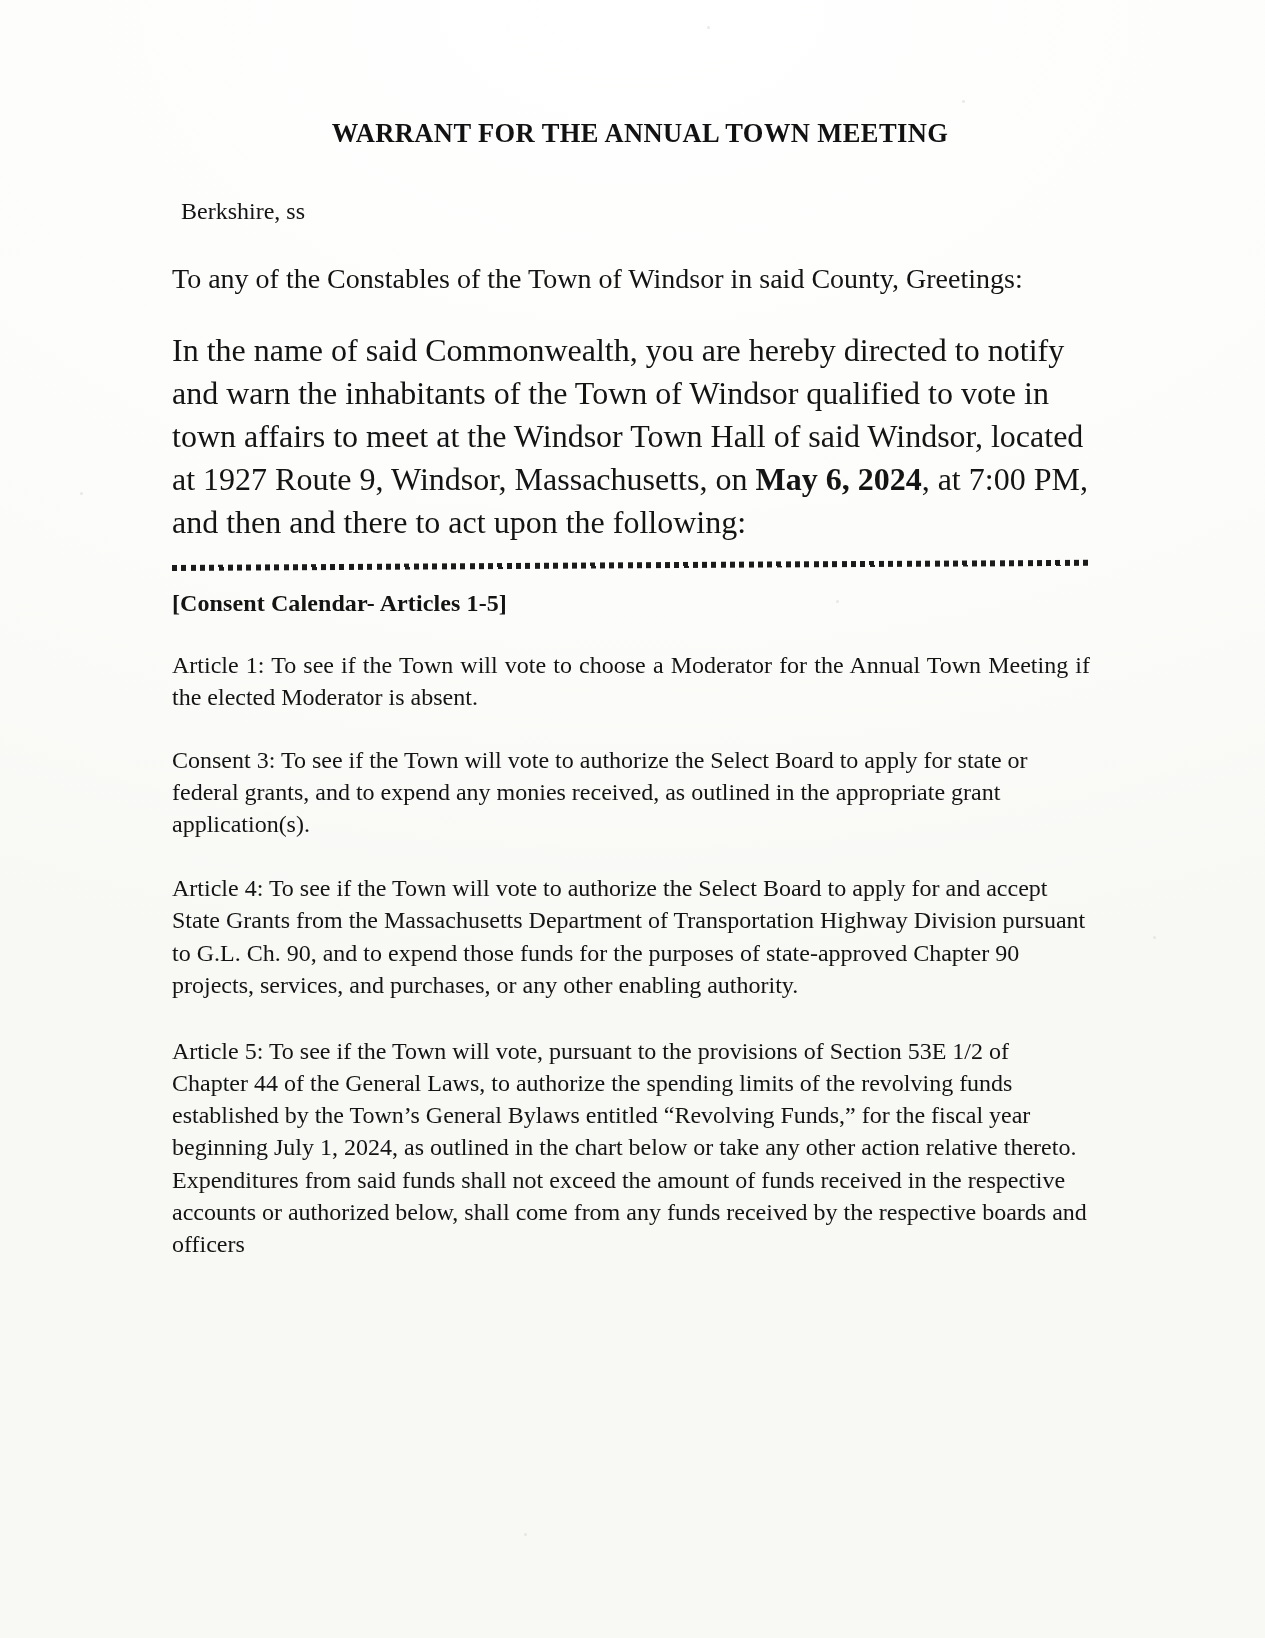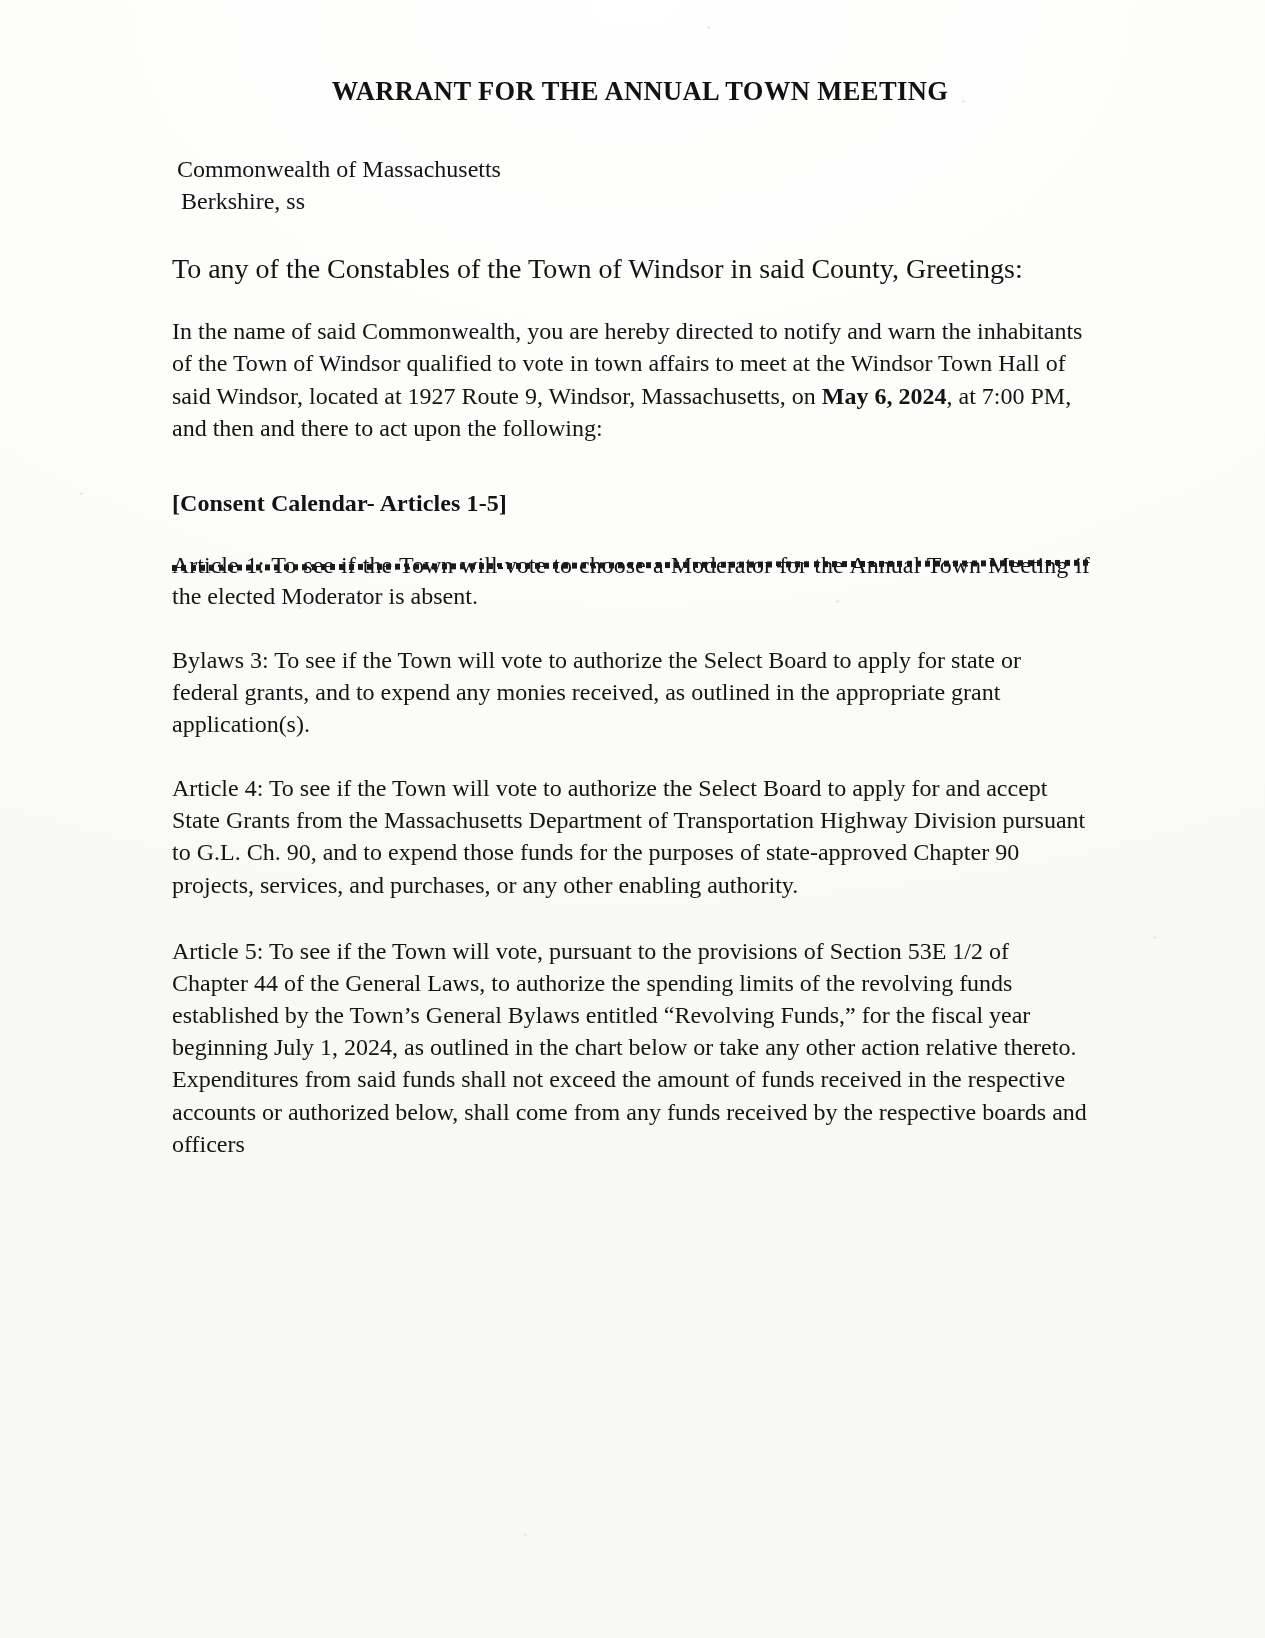--- a/index.html
+++ b/index.html
@@ -30,21 +30,21 @@
     top: 0;
     width: 918px;
   }
 
   .doc-title {
     text-align: center;
     font-weight: bold;
     font-size: 26.5px;
     letter-spacing: 0.4px;
     margin: 0;
-    padding-top: 76px;
+    padding-top: 118px;
     padding-left: 18px;
     color: #121212;
     font-family: "Liberation Serif", "DejaVu Serif", serif;
   }
 
   .addr-block {
     margin-top: 47px;
     font-size: 24px;
     line-height: 1.33;
   }
@@ -52,21 +52,21 @@
   .addr-line.indent-1 { padding-left: 5px; }
   .addr-line.indent-2 { padding-left: 9px; }
 
   .greeting {
     margin-top: 33px;
     font-size: 28px;
     line-height: 1.3;
   }
 
   .intro {
-    font-size: 24px;
+    font-size: 32px;
     line-height: 1.345;
     text-align: left;
   }
   .intro b { font-weight: bold; }
 
   .dotted-rule {
     position: absolute;
     left: 172px;
     top: 563px;
     width: 916px;
@@ -131,39 +131,38 @@
   <div class="speckle" style="left:836px; top:600px; width:3px; height:3px;"></div>
   <div class="speckle" style="left:298px; top:606px; width:3px; height:3px;"></div>
   <div class="speckle" style="left:524px; top:1533px; width:3px; height:3px;"></div>
   <div class="speckle" style="left:1153px; top:936px; width:3px; height:3px;"></div>
 
   <div class="content">
 
     <h1 class="doc-title">WARRANT FOR THE ANNUAL TOWN MEETING</h1>
 
     <div class="addr-block">
-      <span class="addr-line indent-1">Commonwealth of Massachusetts</span>
       <span class="addr-line indent-2">Berkshire, ss</span>
     </div>
 
     <p class="greeting">To any of the Constables of the Town of Windsor in said County, Greetings:</p>
 
     <p class="intro">
       <span>In the name of said Commonwealth, you are hereby directed to notify and warn the inhabitants of the Town of Windsor qualified to vote in town affairs to meet at the Windsor Town Hall of said Windsor, located at 1927 Route 9, Windsor, Massachusetts, on </span><b>May 6, 2024</b><span>, at 7:00 PM, and then and there to act upon the following:</span>
     </p>
 
     <p class="consent-heading">[Consent Calendar- Articles 1-5]</p>
 
     <p class="article justified" id="article-1">
       <span class="art-label">Article 1:</span><span> To see if the Town will vote to choose a Moderator for the Annual Town Meeting if the elected Moderator is absent.</span>
     </p>
 
 
     <p class="article" id="article-3">
-      <span class="art-label">Bylaws 3:</span><span> To see if the Town will vote to authorize the Select Board to apply for state or federal grants, and to expend any monies received, as outlined in the appropriate grant application(s).</span>
+      <span class="art-label">Consent 3:</span><span> To see if the Town will vote to authorize the Select Board to apply for state or federal grants, and to expend any monies received, as outlined in the appropriate grant application(s).</span>
     </p>
 
     <p class="article" id="article-4">
       <span class="art-label">Article 4:</span><span> To see if the Town will vote to authorize the Select Board to apply for and accept State Grants from the Massachusetts Department of Transportation Highway Division pursuant to G.L. Ch. 90, and to expend those funds for the purposes of state-approved Chapter 90 projects, services, and purchases, or any other enabling authority.</span>
     </p>
 
     <p class="article" id="article-5">
       <span class="art-label">Article 5:</span><span> To see if the Town will vote, pursuant to the provisions of Section 53E 1/2 of Chapter 44 of the General Laws, to authorize the spending limits of the revolving funds established by the Town’s General Bylaws entitled “Revolving Funds,” for the fiscal year beginning July 1, 2024, as outlined in the chart below or take any other action relative thereto. Expenditures from said funds shall not exceed the amount of funds received in the respective accounts or authorized below, shall come from any funds received by the respective boards and officers</span>
     </p>
 

